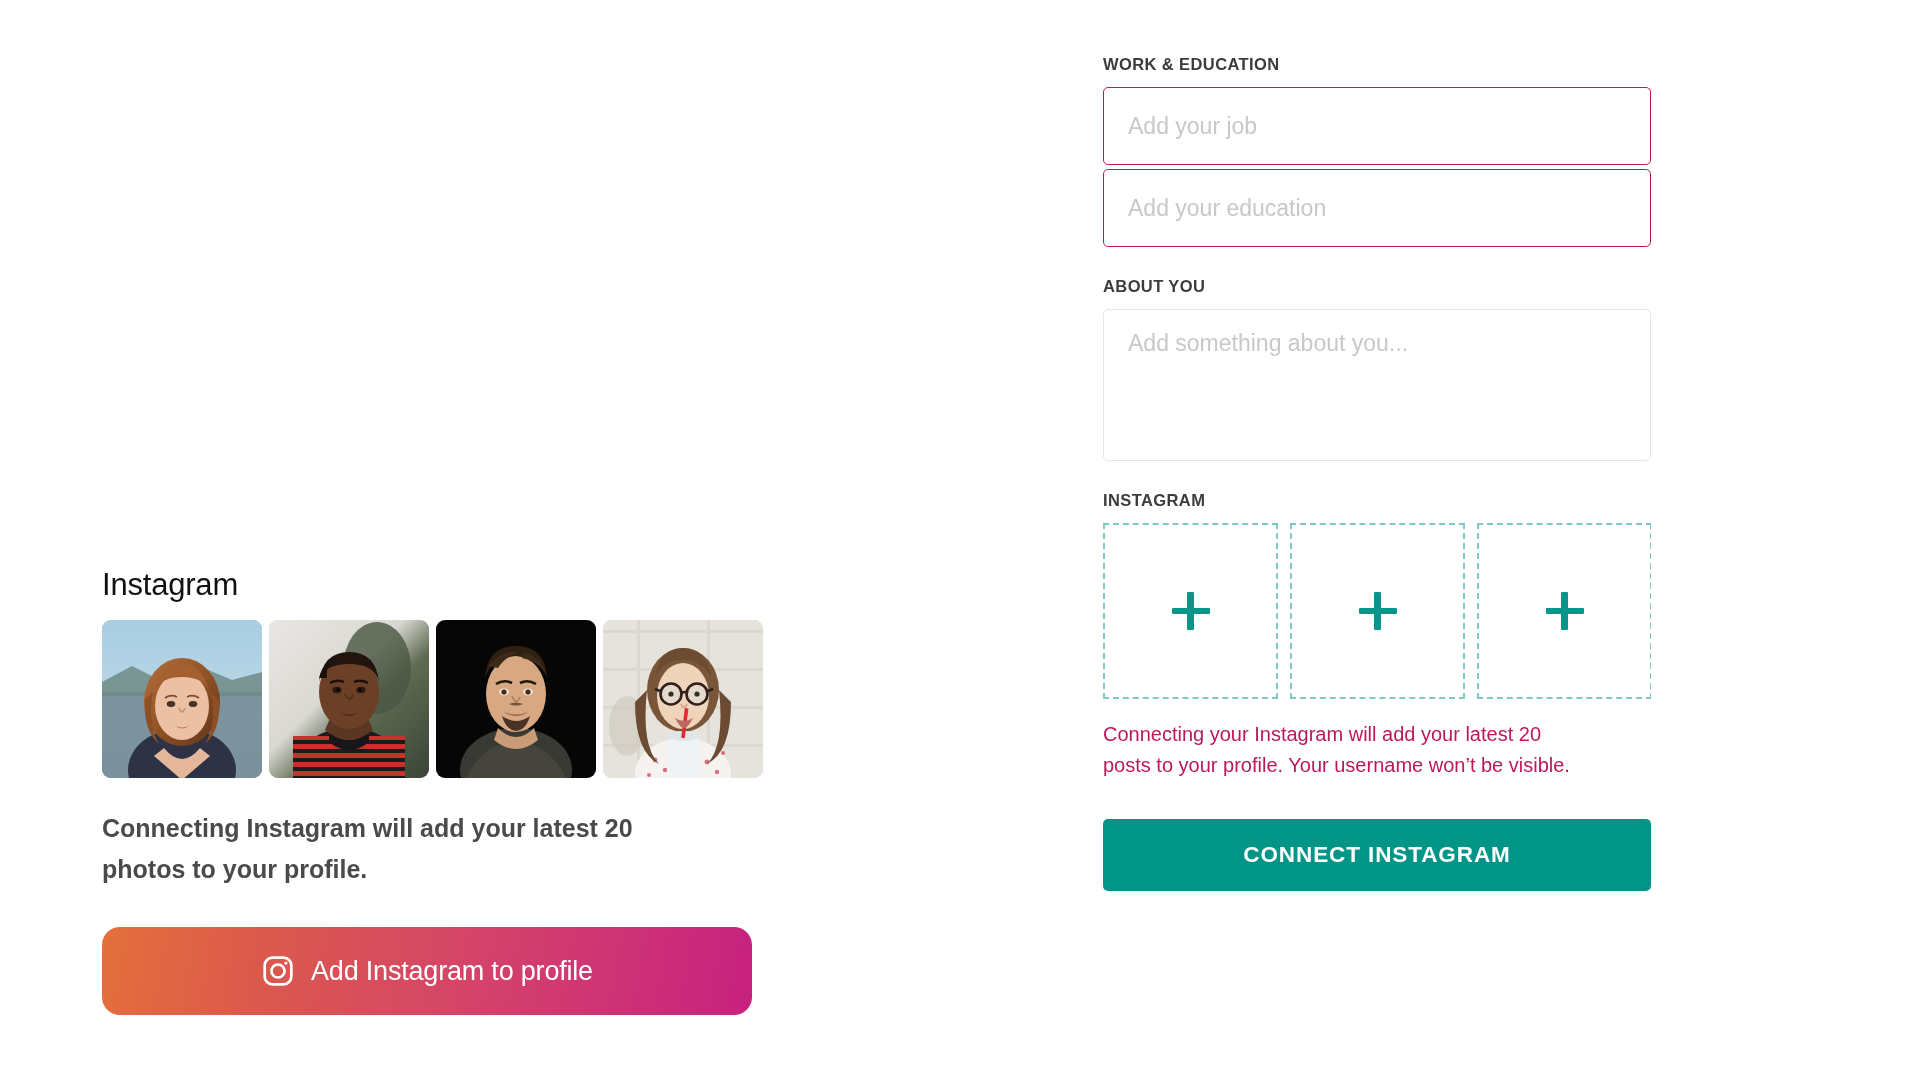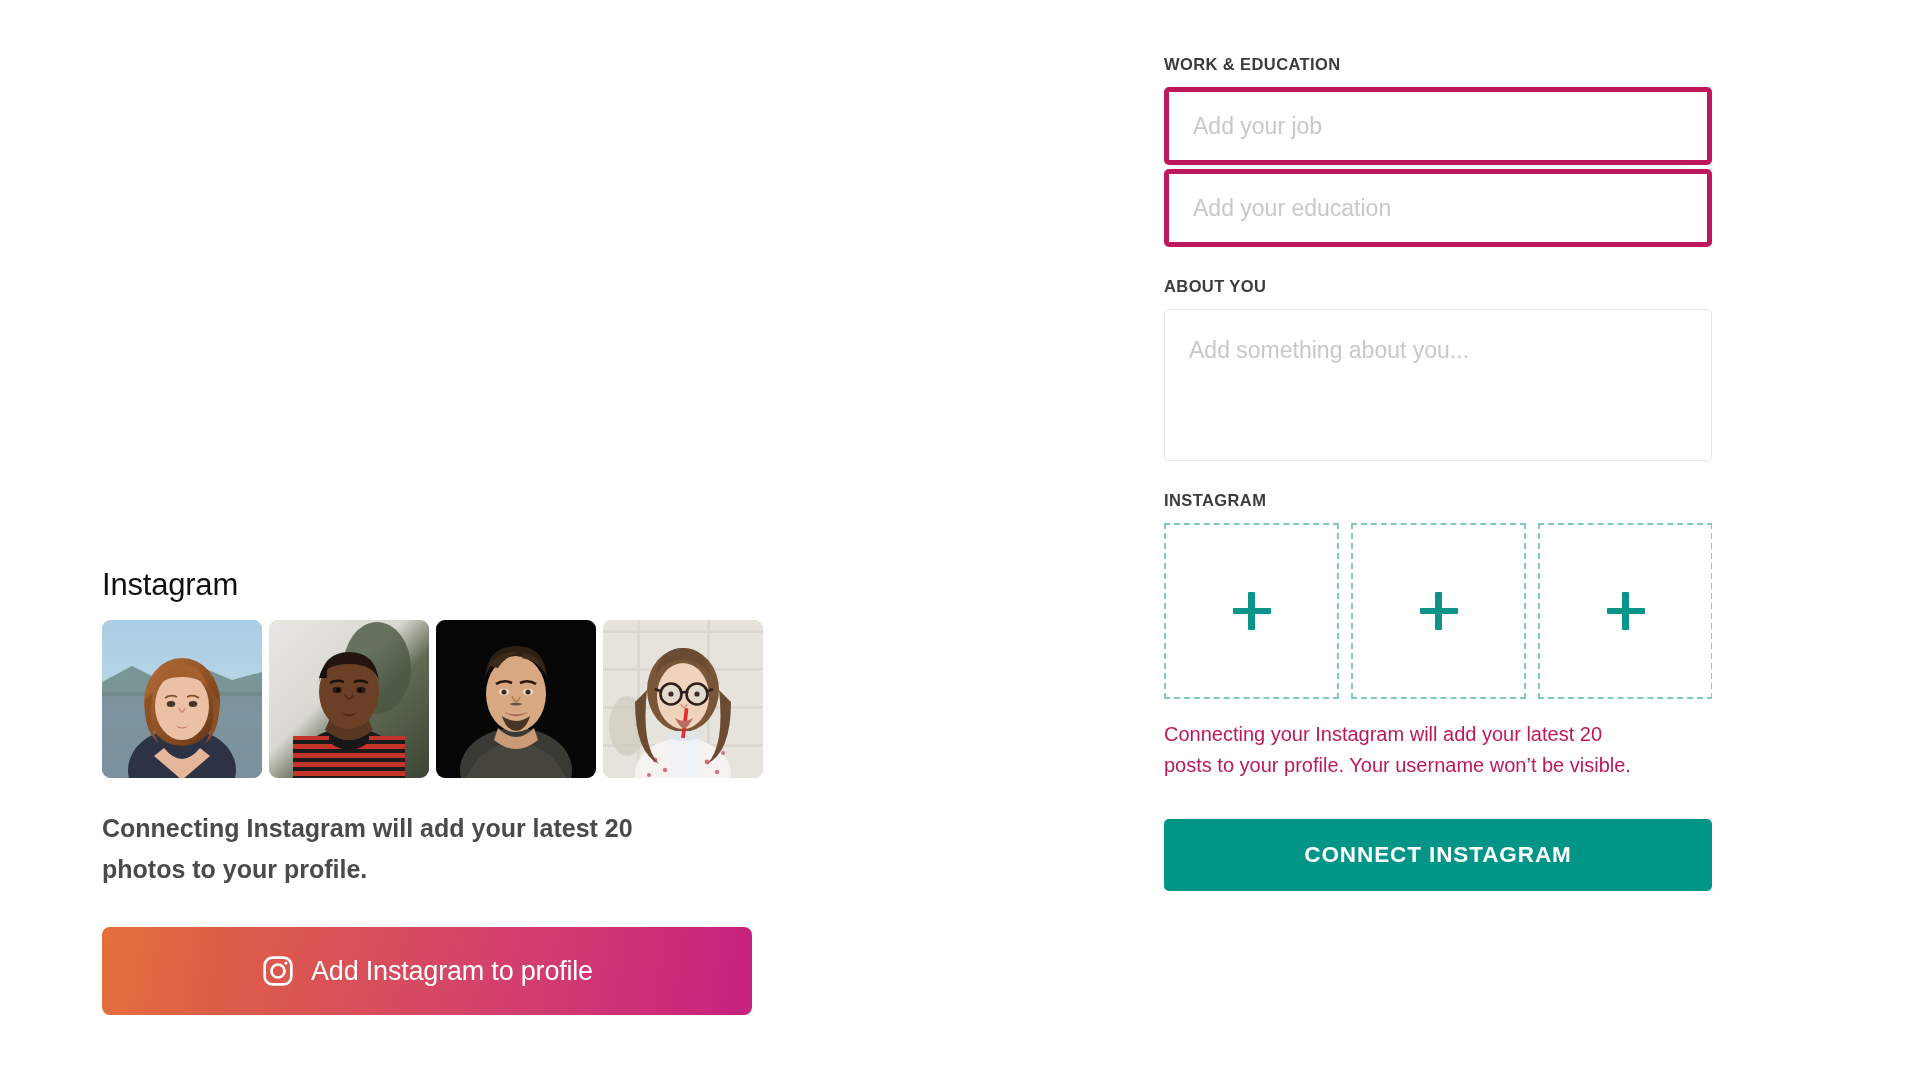--- a/index.html
+++ b/index.html
@@ -43,74 +43,74 @@
     color: #4a4a4a;
     font-weight: 700;
     max-width: 600px;
   }
 
   .ig-button {
     margin-top: 37px;
     width: 650px;
     height: 88px;
     border: none;
-    border-radius: 8px;
+    border-radius: 18px;
     background: linear-gradient(100deg, #E4703B 0%, #DC5B4A 22%, #D4436A 58%, #C72180 100%);
     color: #ffffff;
     display: flex;
     align-items: center;
     justify-content: center;
     gap: 16px;
     cursor: pointer;
     font-family: "Liberation Sans", sans-serif;
   }
   .ig-button .ig-glyph { width: 34px; height: 34px; flex: 0 0 auto; }
   .ig-button .ig-btn-label {
     font-size: 27px;
     font-weight: 400;
     color: #fff;
     letter-spacing: -0.2px;
   }
 
   
-  .right-panel { position: absolute; left: 1164px; top: 55px; width: 548px; }
+  .right-panel { position: absolute; left: 1103px; top: 55px; width: 548px; }
 
   .section-label {
     font-size: 16.5px;
     font-weight: 700;
     letter-spacing: 0.4px;
     color: #3c3c3c;
     text-transform: uppercase;
     margin-bottom: 13px;
   }
   .section-label.spaced { margin-top: 30px; }
 
   .field {
     width: 548px;
     height: 78px;
-    border: 5px solid #be185d;
+    border: 1px solid #be185d;
     border-radius: 5px;
     background: #ffffff;
     padding: 0 24px;
     font-size: 23px;
     color: #3c3c3c;
     font-family: "Liberation Sans", sans-serif;
     outline: none;
     display: block;
   }
   .field::placeholder { color: #c8c8c8; }
   .field + .field { margin-top: 4px; }
 
   .textarea-field {
     width: 548px;
     height: 152px;
     border: 1px solid #e6e6e6;
     border-radius: 5px;
     background: #ffffff;
-    padding: 25px 24px;
+    padding: 18px 24px;
     font-size: 23px;
     color: #3c3c3c;
     font-family: "Liberation Sans", sans-serif;
     outline: none;
     resize: none;
     line-height: 30px;
     display: block;
   }
   .textarea-field::placeholder { color: #c8c8c8; }
 

